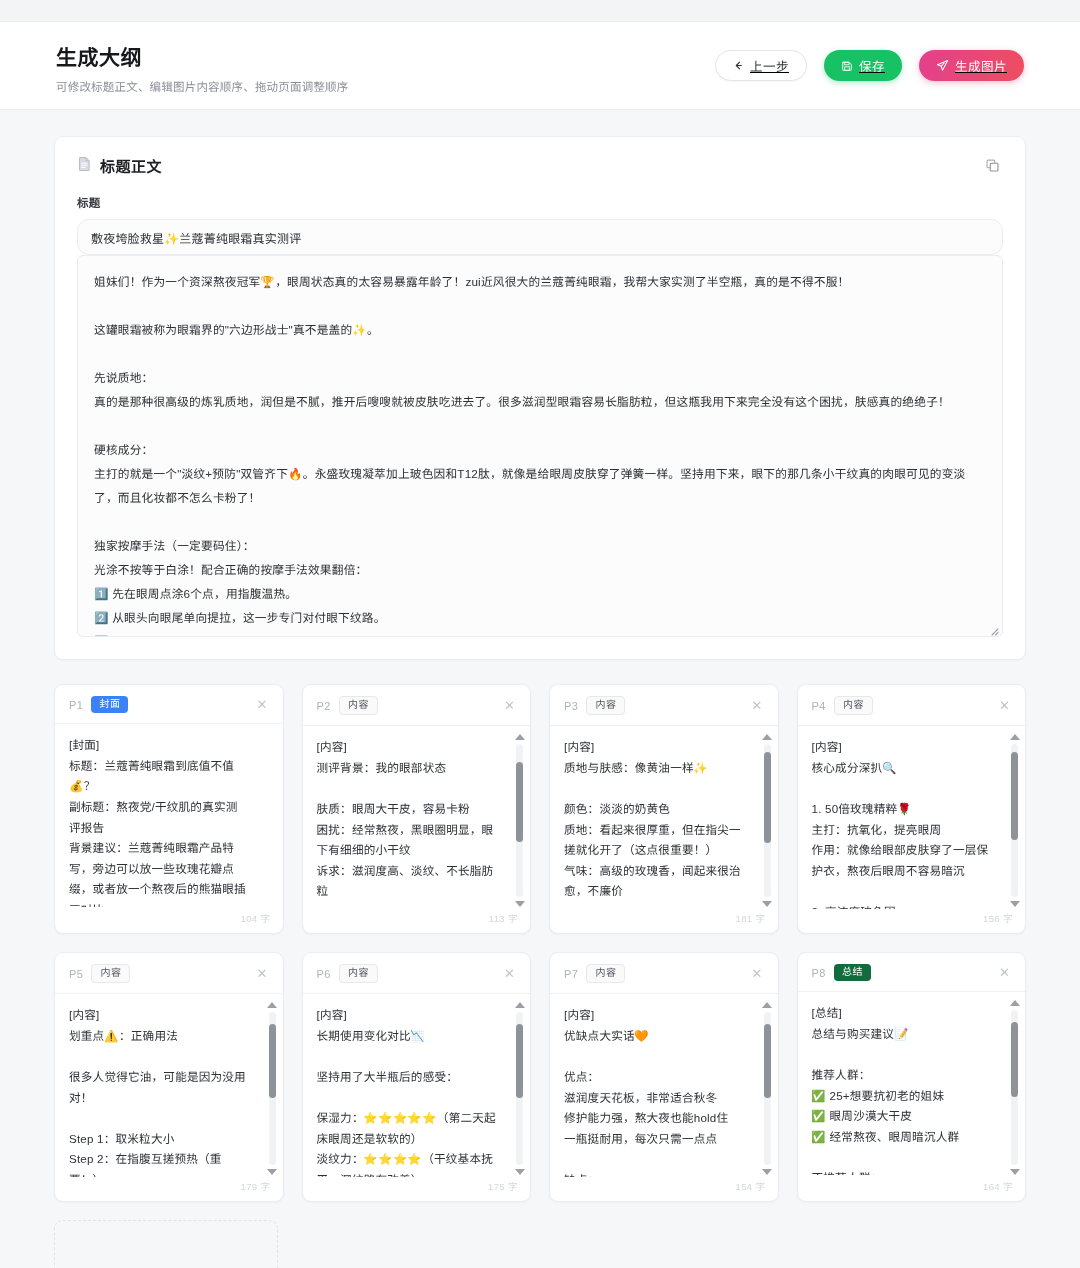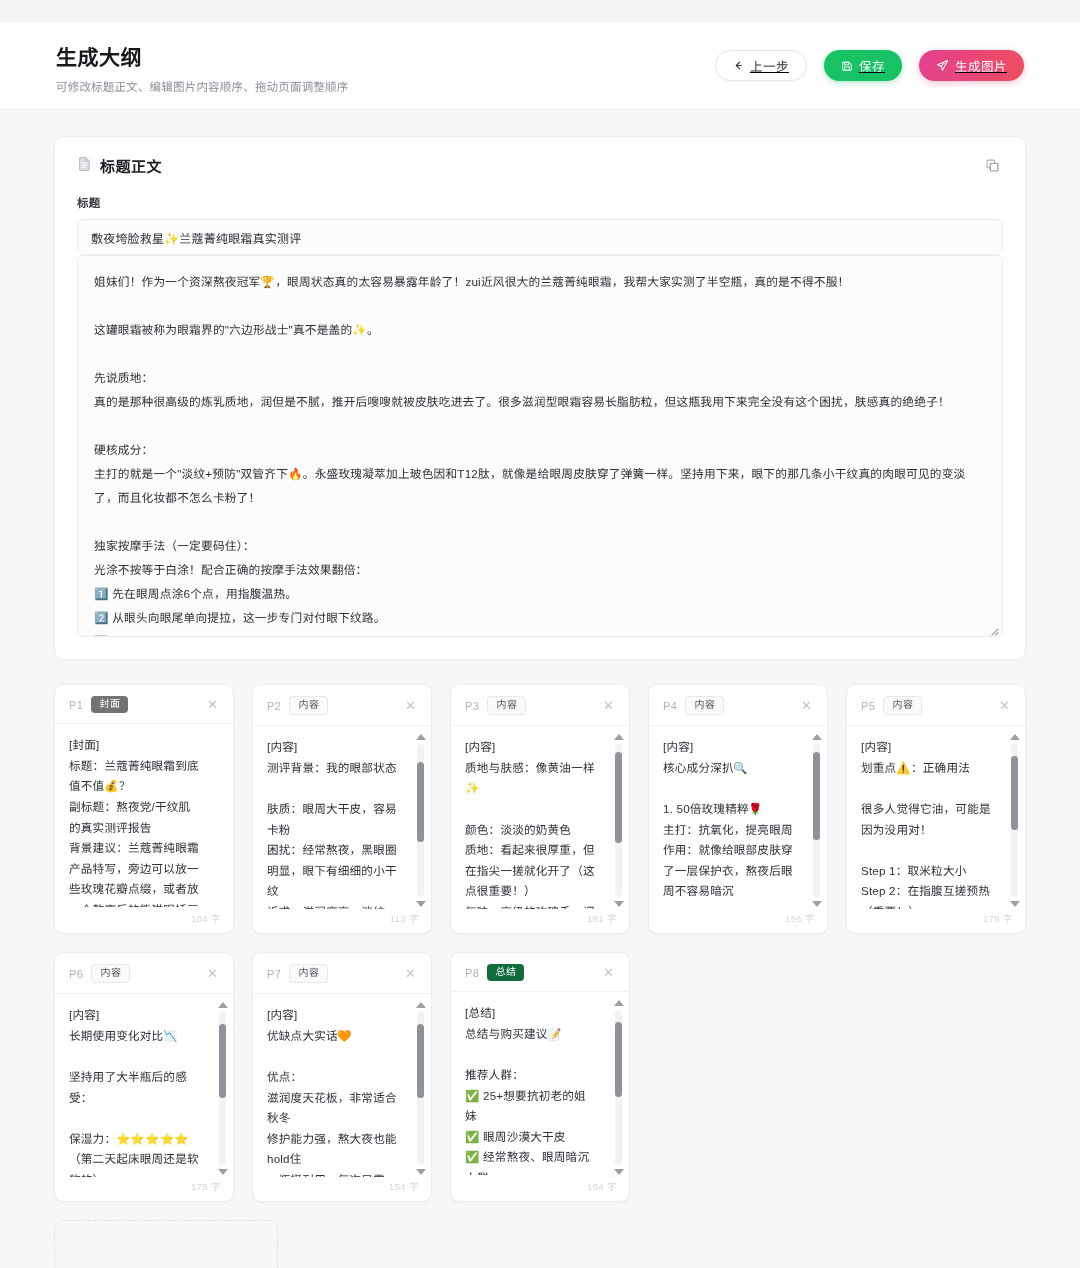--- a/index.html
+++ b/index.html
@@ -120,21 +120,21 @@
     font-size: 11.5px;
     font-weight: bold;
     color: #3a3d44;
     margin-bottom: 9px;
     letter-spacing: .3px;
   }
   .title-input {
     width: 100%;
     height: 36px;
     border: 1px solid #ebecef;
-    border-radius: 6px;
+    border-radius: 12px;
     background: #fcfcfd;
     font-size: 12px;
     color: #2c2f35;
     padding: 0 13px;
     font-family: inherit;
     outline: none;
     letter-spacing: .2px;
   }
   .body-label { margin-top: 19px; }
   .body-area {
@@ -158,21 +158,21 @@
     position: absolute;
     right: 4px; bottom: 3px;
     width: 12px; height: 12px;
     pointer-events: none;
   }
   .ta-wrap { position: relative; }
 
   
   .cards-grid {
     display: grid;
-    grid-template-columns: repeat(5, 1fr);
+    grid-template-columns: repeat(4, 1fr);
     gap: 18px;
     margin-top: 24px;
   }
   .pcard {
     background: #ffffff;
     border: 1px solid #ededf0;
     border-radius: 9px;
     height: 250px;
     display: flex;
     flex-direction: column;
@@ -197,21 +197,21 @@
     border-radius: 4px;
     letter-spacing: .5px;
     line-height: 1;
   }
   .badge-default {
     background: #fafafb;
     color: #52565e;
     border: 1px solid #e7e8ec;
   }
   .badge-cover {
-    background: #737373;
+    background: #3b82f6;
     color: #ffffff;
   }
   .badge-summary {
     background: #116b3c;
     color: #ffffff;
   }
   .pcard-close {
     margin-left: auto;
     background: none; border: none; cursor: pointer;
     color: #c2c5cb;

